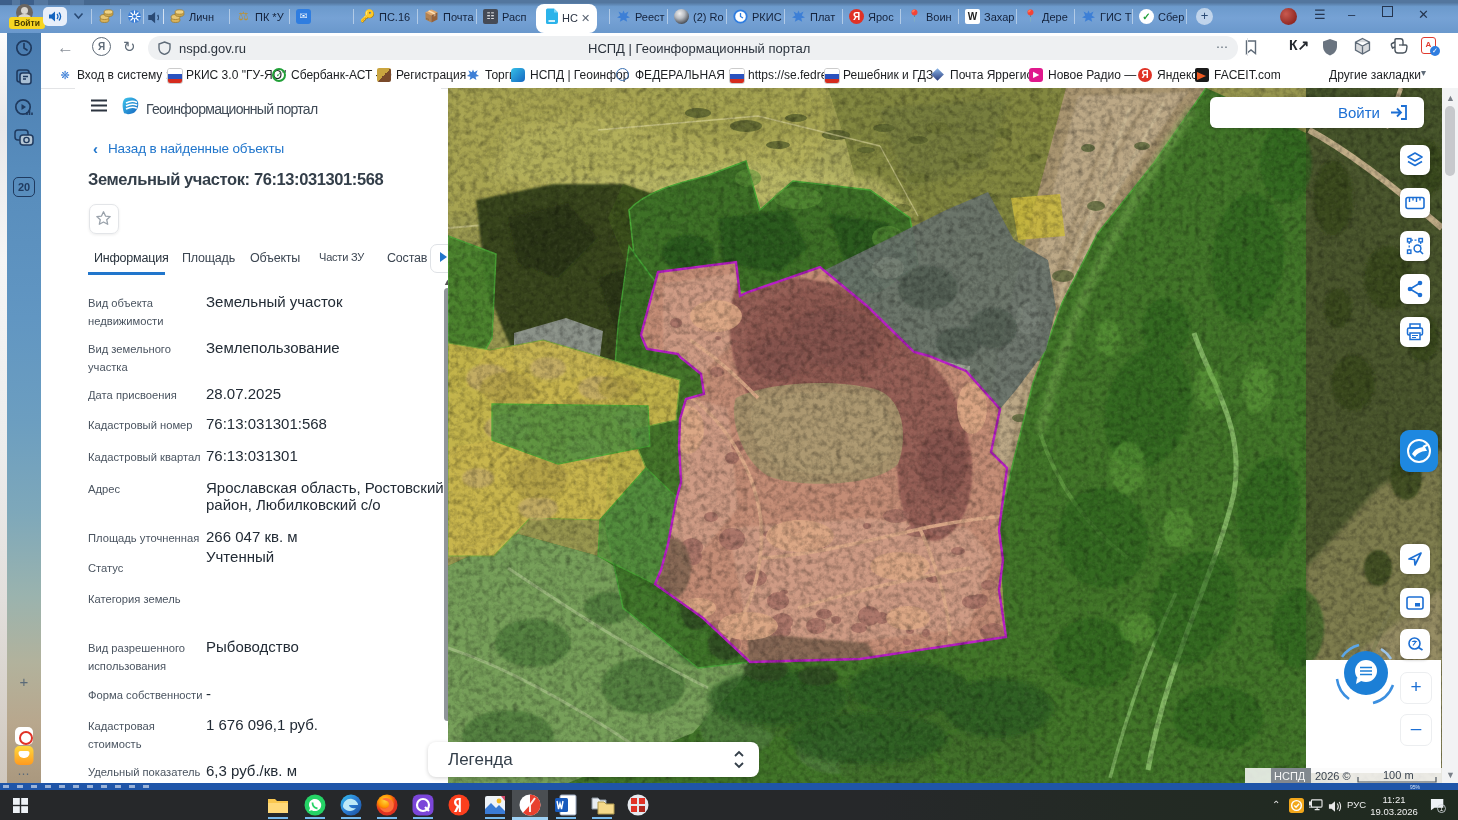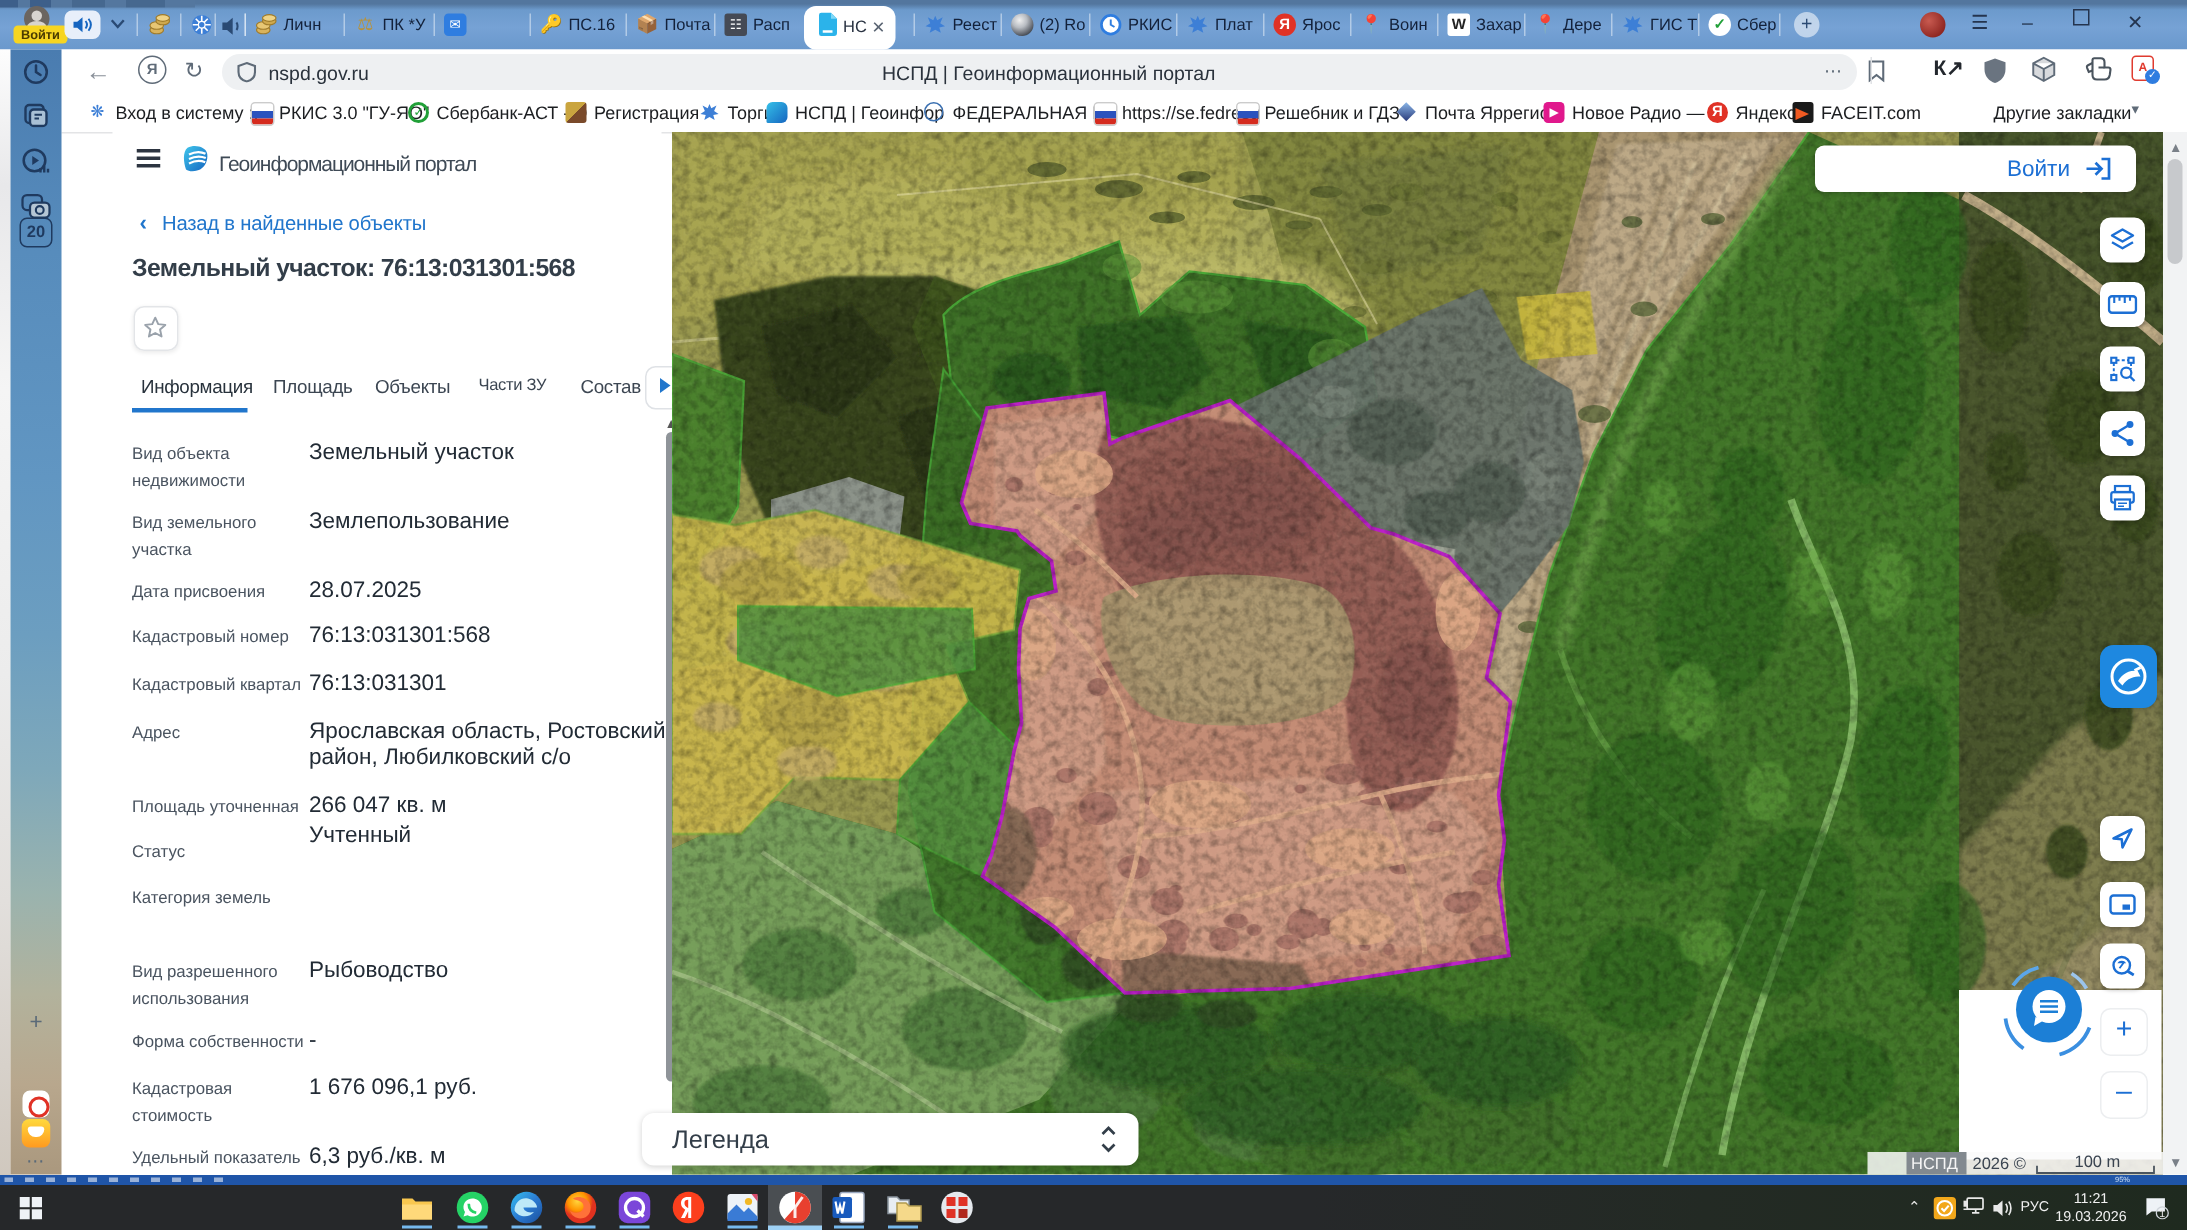--- a/index.html
+++ b/index.html
@@ -251,21 +251,21 @@
   <svg class="sbico" style="top:65px;" width="20" height="20" viewBox="0 0 20 20">
       <circle cx="9" cy="9" r="7.2" fill="none" stroke="#1f3a5f" stroke-width="1.7"></circle>
       <path d="M7.5 6 L12 9 L7.5 12 Z" fill="#1f3a5f"></path>
       <path d="M13 14 v3 M15.5 12.5 v4.5 M18 14.5 v2.5" stroke="#1f3a5f" stroke-width="1.6"></path>
     </svg>
   <svg class="sbico" style="top:96px;" width="20" height="18" viewBox="0 0 20 18">
       <rect x="1" y="1" width="13" height="10" rx="3" fill="none" stroke="#1f3a5f" stroke-width="1.5"></rect>
       <rect x="6" y="6" width="13" height="10" rx="3" fill="#b5c6d4" stroke="#1f3a5f" stroke-width="1.5"></rect>
       <circle cx="12.5" cy="11" r="2.6" fill="none" stroke="#1f3a5f" stroke-width="1.4"></circle>
     </svg>
-  <div class="sbico" style="top:112px;width:20px;height:18px;border:1.7px solid #1f3a5f;border-radius:5px;color:#1f3a5f;font-size:11px;font-weight:bold;text-align:center;line-height:18px;">20</div>
+  <div class="sbico" style="top:144px;width:20px;height:18px;border:1.7px solid #1f3a5f;border-radius:5px;color:#1f3a5f;font-size:11px;font-weight:bold;text-align:center;line-height:18px;">20</div>
   <div class="sbico" style="top:640px;color:#5a6a78;font-size:15px;">+</div>
   <div class="sbico" style="top:694px;width:18px;height:18px;background:#fff;border-radius:5px;">
       <div style="position:absolute;left:4px;top:4px;width:10px;height:10px;border-radius:50%;border:2px solid #e03226;"></div>
     </div>
   <div class="sbico" style="top:713px;width:19px;height:19px;background:linear-gradient(180deg,#ffd93d,#ff9a1f);border-radius:5px;">
       <div style="position:absolute;left:4px;top:5px;width:11px;height:7px;background:#fff;border-radius:2px 2px 5px 5px;"></div>
     </div>
   <div class="sbico" style="top:734px;color:#5a6a78;font-size:12px;letter-spacing:1px;">⋯</div>
 </div>
 

